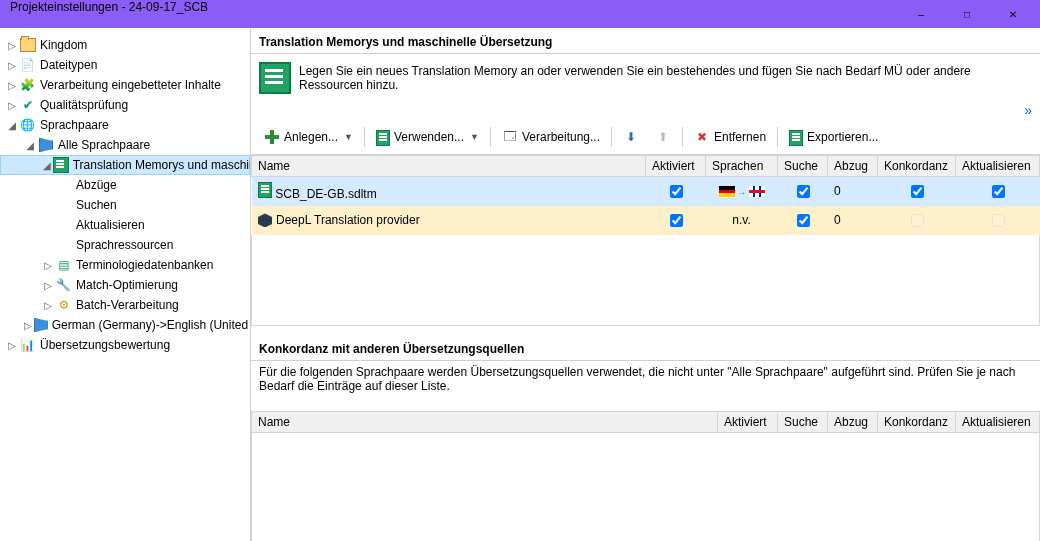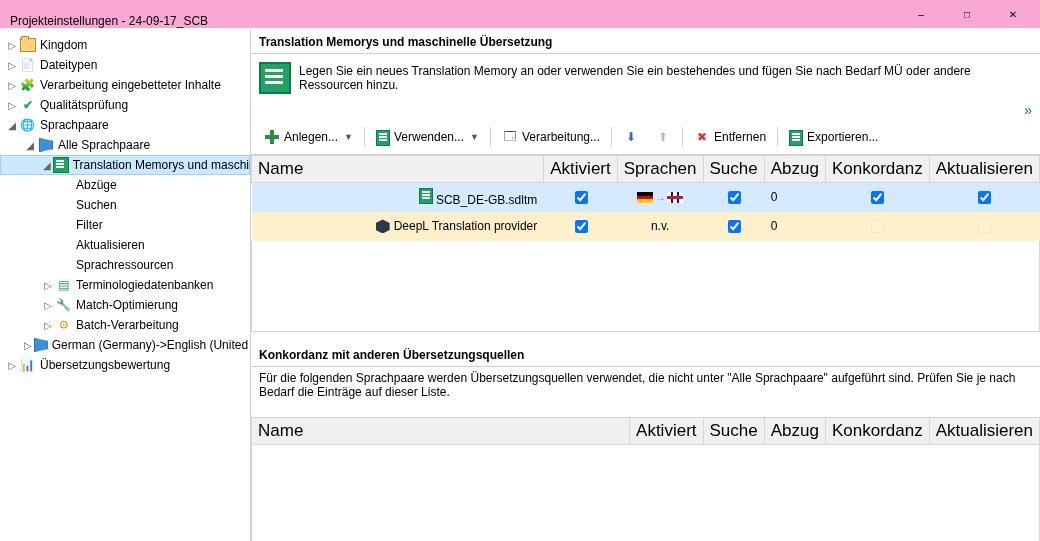--- a/index.html
+++ b/index.html
@@ -8,25 +8,25 @@
     font-family: "Segoe UI", Tahoma, sans-serif;
     font-size: 12px;
     color: #000;
     background: #fff;
     width: 1040px;
     height: 541px;
     overflow: hidden;
   }
   .titlebar {
     display: flex;
-    align-items: flex-end;
+    align-items: flex-start;
     justify-content: space-between;
     height: 28px;
     padding: 0 4px 0 10px;
-    background: #f9a8d4;
+    background: #8b5cf6;
     border-bottom: 1px solid #fff;
   }
   .titlebar-title { font-size: 12px; }
   .titlebar-controls { display: flex; gap: 0; }
   .titlebar-btn {
     width: 46px; height: 28px;
     display: flex; align-items: center; justify-content: center;
     font-family: "Segoe UI Symbol", sans-serif;
     font-size: 10px;
   }
@@ -126,29 +126,29 @@
   table.grid {
     border-collapse: collapse;
     width: 100%;
   }
   table.grid th {
     background: #f0f0f0;
     border: 1px solid #d6d6d6;
     font-weight: normal;
     padding: 3px 6px;
     text-align: left;
-    font-size: 17px;
+    font-size: 12px;
   }
   table.grid td {
     border: 1px solid transparent;
     padding: 3px 6px;
     text-align: center;
     height: 22px;
   }
-  table.grid td.name-cell { text-align: right; }
+  table.grid td.name-cell { text-align: left; }
   tr.row-sel td { background: #d6eaff; }
   tr.row-alt td { background: #fff0cc; }
   .flag-de, .flag-gb {
     display:inline-block; width:16px; height:11px; vertical-align:middle;
   }
   .flag-de { background: linear-gradient(#000 33%, #dd0000 33%, #dd0000 66%, #ffce00 66%); }
   .flag-gb { background:#00247d; position:relative; overflow:hidden; }
   .flag-gb::before, .flag-gb::after { content:""; position:absolute; background:#fff; }
   .flag-gb::before { left:6px; top:0; width:4px; height:11px; box-shadow: -6px 0 0 #fff, 6px 0 0 #fff; transform:none; }
   .flag-gb::after { left:0; top:4px; width:16px; height:3px; background:#cf142b; }
@@ -247,25 +247,20 @@
                   </div>
                 <ul>
                   <li>
                       <div class="node" style="padding-left:76px">
                         <span class="label">Abzüge</span>
                       </div>
                     </li>
                   <li>
                       <div class="node" style="padding-left:76px">
                         <span class="label">Suchen</span>
-                      </div>
-                    </li>
-                  <li>
-                      <div class="node" style="padding-left:76px">
-                        <span class="label">Filter</span>
                       </div>
                     </li>
                   <li>
                       <div class="node" style="padding-left:76px">
                         <span class="label">Aktualisieren</span>
                       </div>
                     </li>
                   <li>
                       <div class="node" style="padding-left:76px">
                         <span class="label">Sprachressourcen</span>

